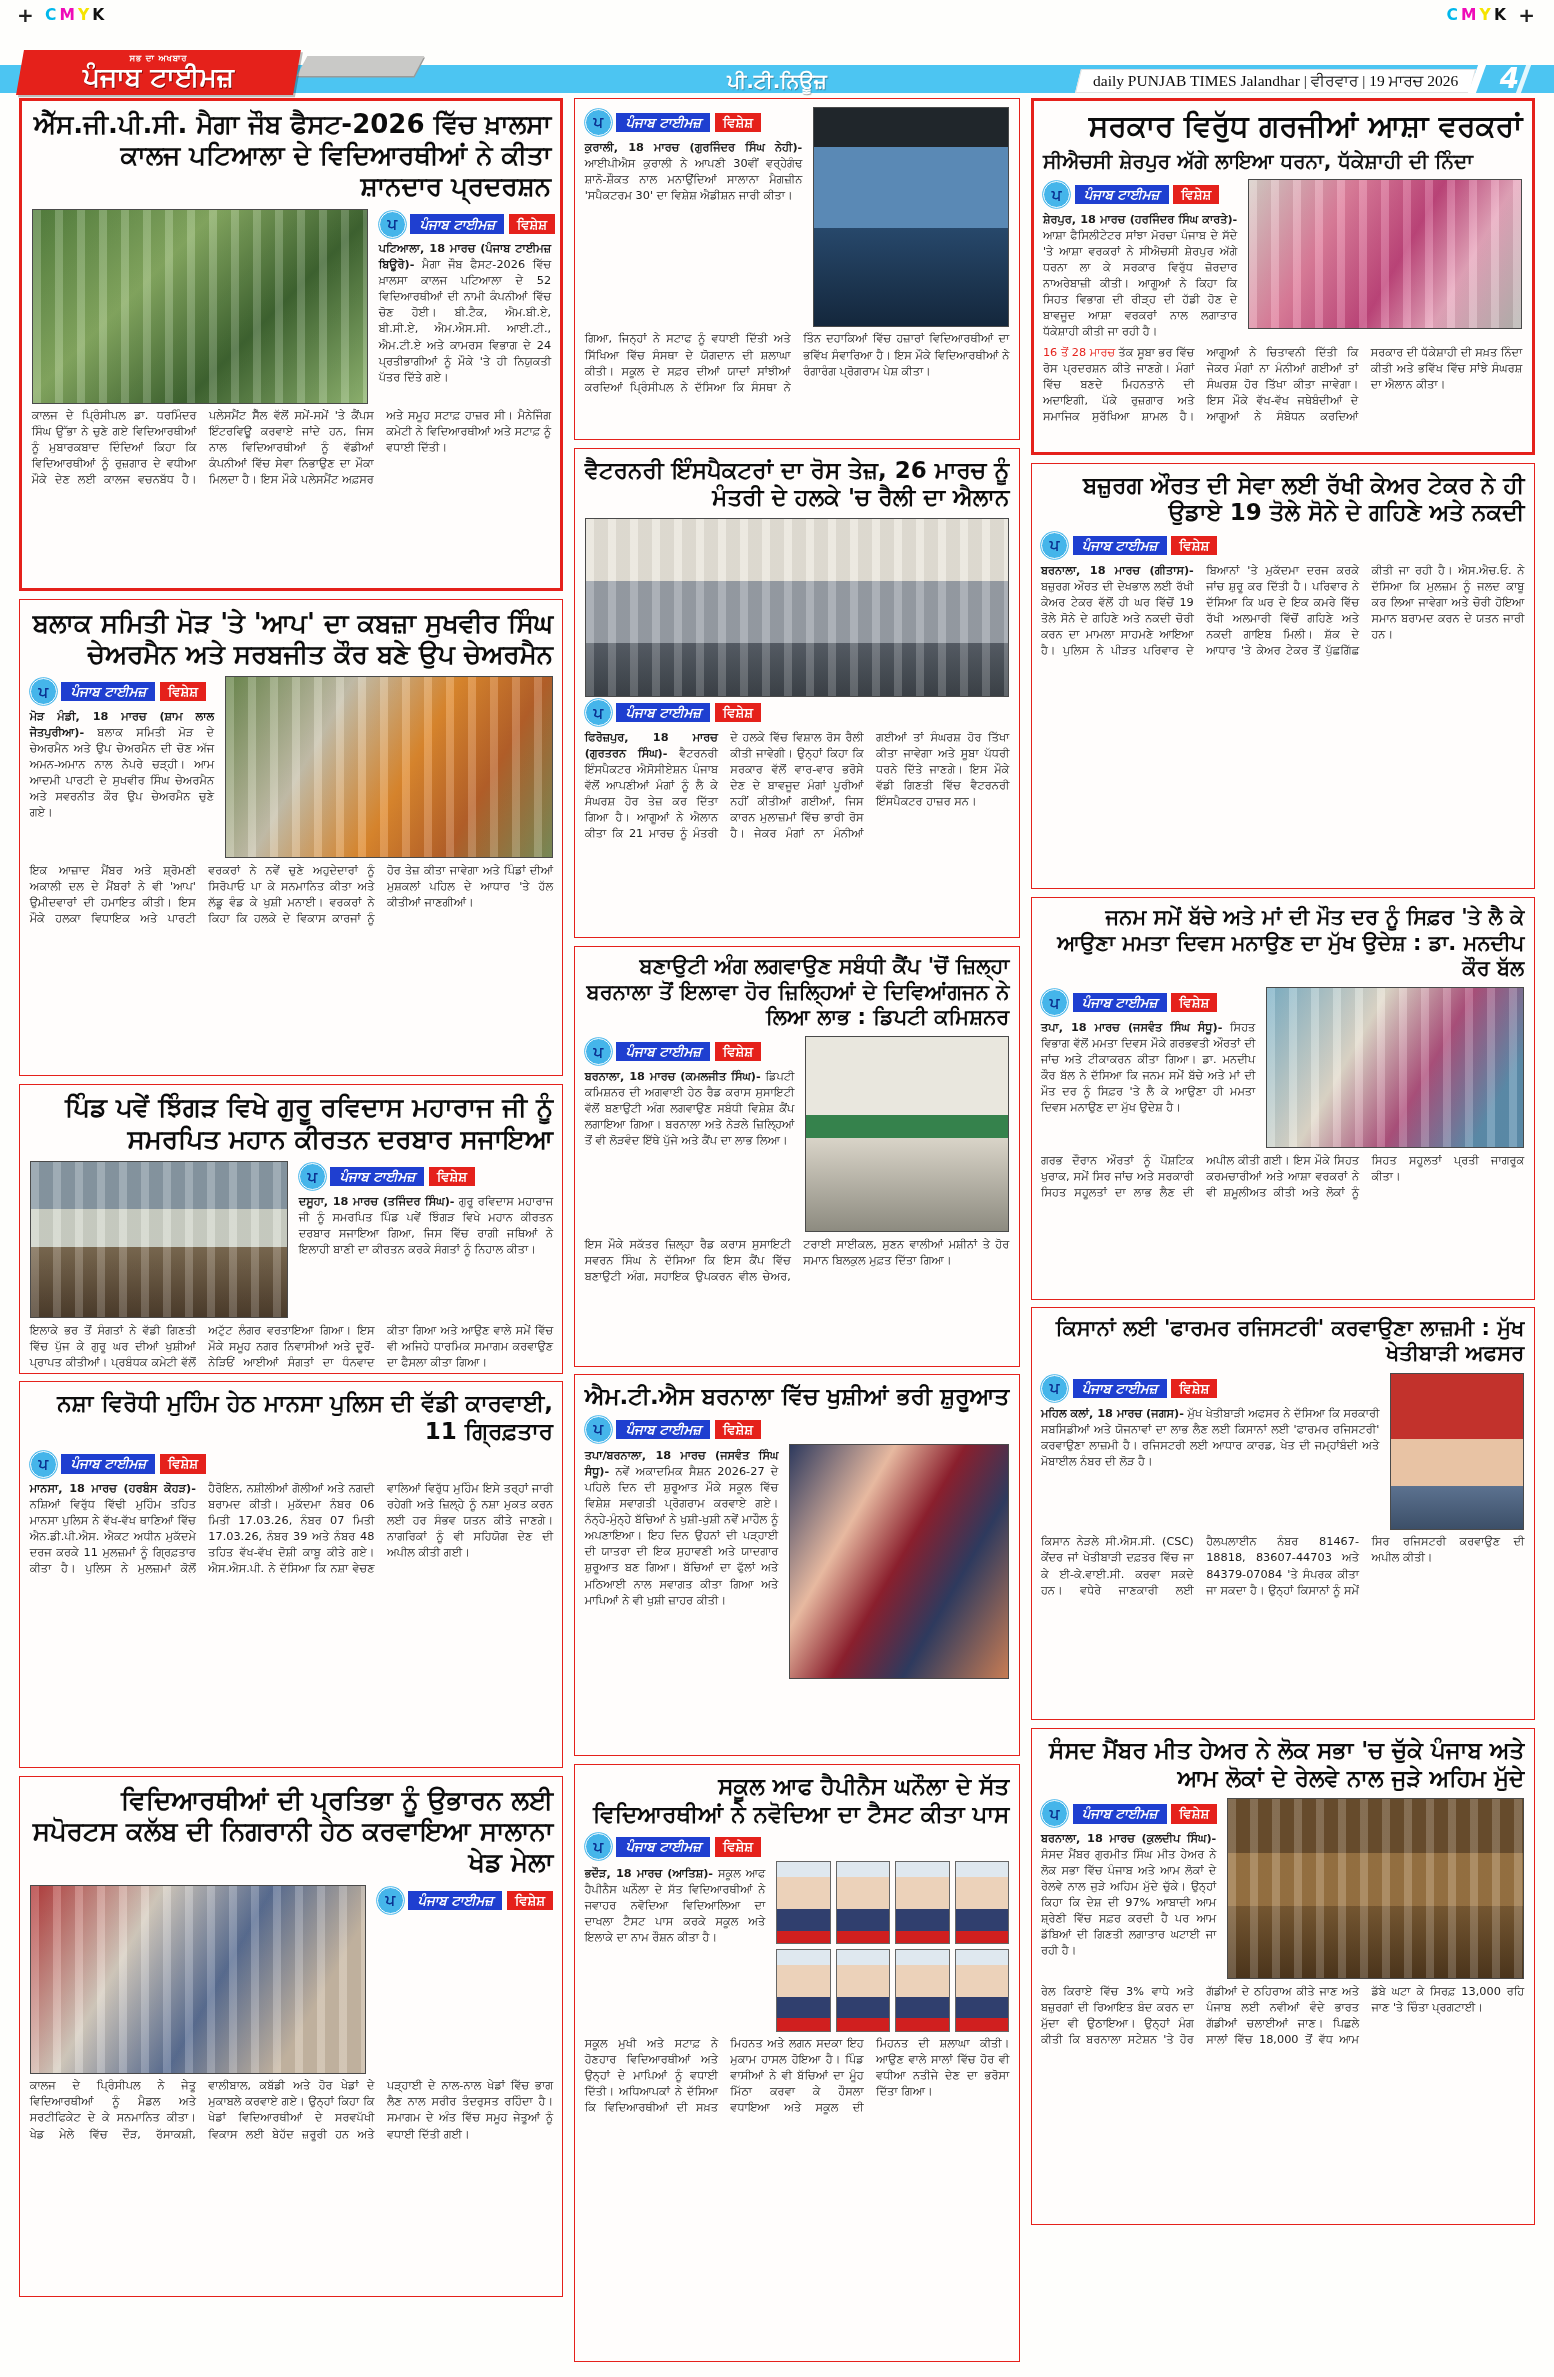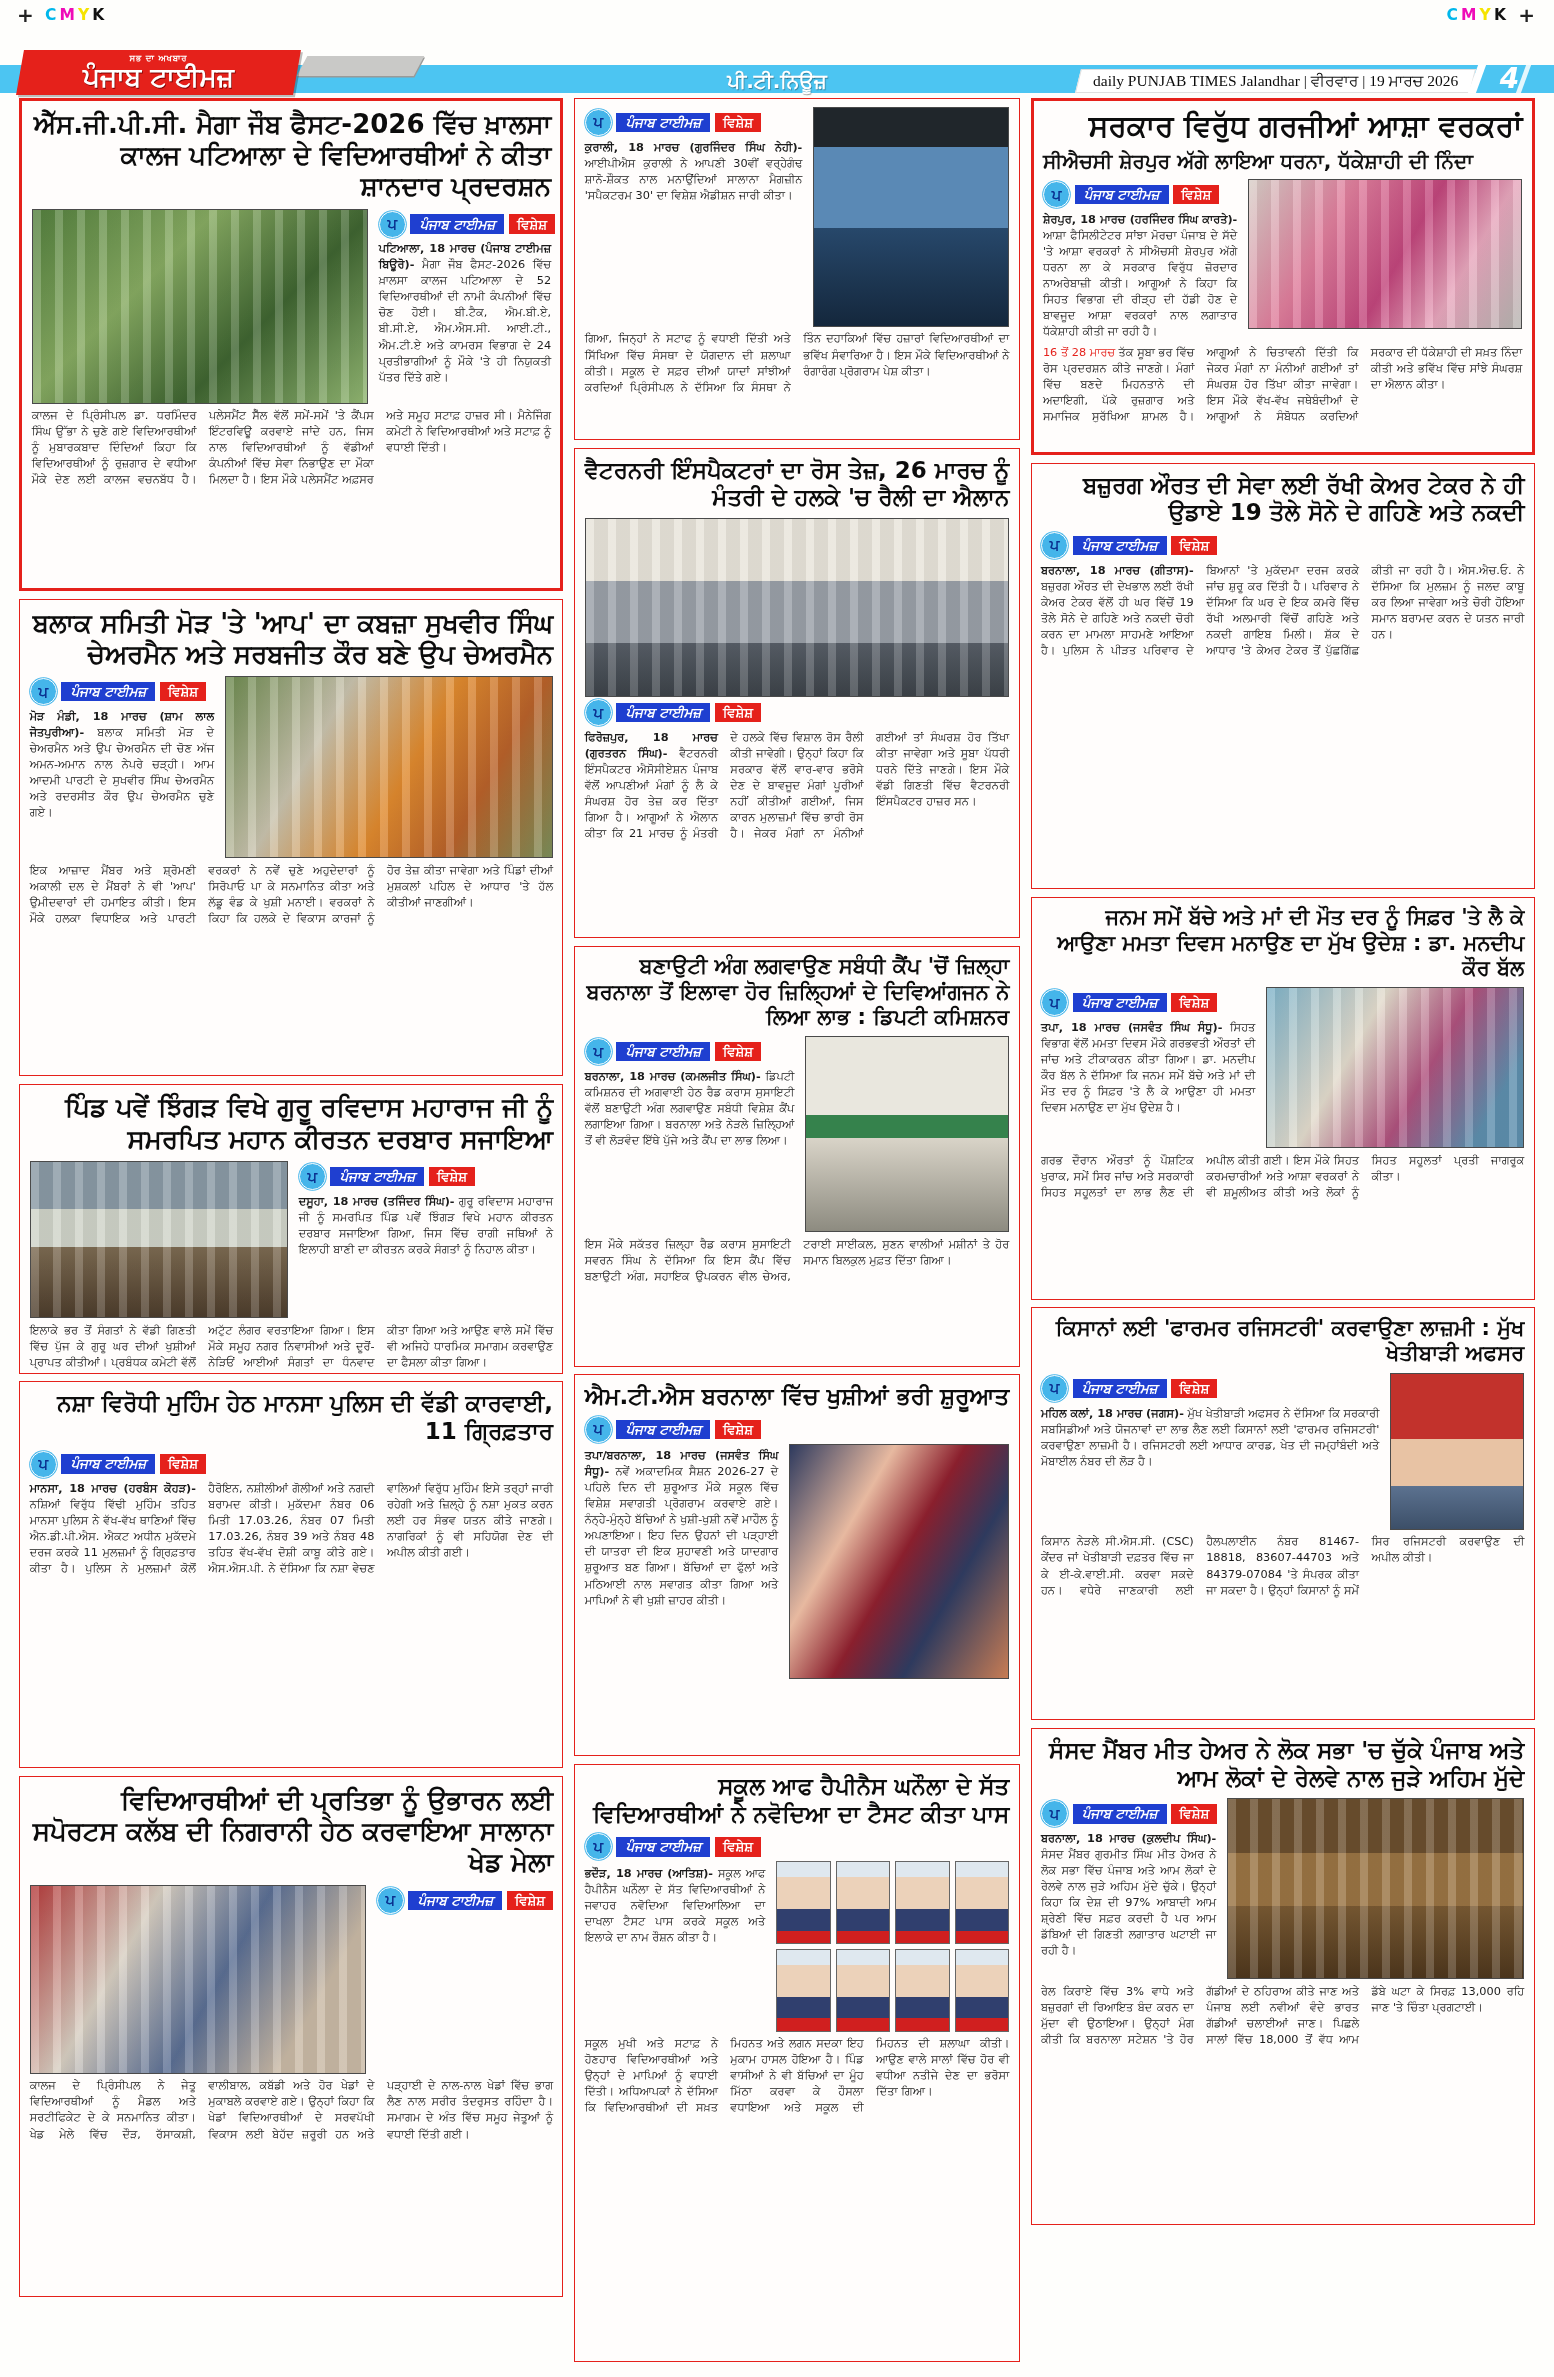--- a/index.html
+++ b/index.html
@@ -134,21 +134,21 @@
 
       <article class="art" style="height:477px">
         <h2 class="hl s34">ਬਲਾਕ ਸਮਿਤੀ ਮੋੜ 'ਤੇ 'ਆਪ' ਦਾ ਕਬਜ਼ਾ ਸੁਖਵੀਰ ਸਿੰਘ ਚੇਅਰਮੈਨ ਅਤੇ ਸਰਬਜੀਤ ਕੌਰ ਬਣੇ ਉਪ ਚੇਅਰਮੈਨ</h2>
         <div class="row">
           <div class="flex1">
             <div class="badge">
               <span class="bd-circle">ਪ</span>
               <span class="bd-paper">ਪੰਜਾਬ ਟਾਈਮਜ਼</span>
               <span class="bd-special">ਵਿਸ਼ੇਸ਼</span>
             </div>
-            <p class="body c1"><b class="dl">ਮੋੜ ਮੰਡੀ, 18 ਮਾਰਚ (ਸ਼ਾਮ ਲਾਲ ਜੋਤਪੁਰੀਆ)-</b> <span>ਬਲਾਕ ਸਮਿਤੀ ਮੋੜ ਦੇ ਚੇਅਰਮੈਨ ਅਤੇ ਉਪ ਚੇਅਰਮੈਨ ਦੀ ਚੋਣ ਅੱਜ ਅਮਨ-ਅਮਾਨ ਨਾਲ ਨੇਪਰੇ ਚੜ੍ਹੀ। ਆਮ ਆਦਮੀ ਪਾਰਟੀ ਦੇ ਸੁਖਵੀਰ ਸਿੰਘ ਚੇਅਰਮੈਨ ਅਤੇ ਰਦਰਸੀਤ ਕੌਰ ਉਪ ਚੇਅਰਮੈਨ ਚੁਣੇ ਗਏ।</span></p>
+            <p class="body c1"><b class="dl">ਮੋੜ ਮੰਡੀ, 18 ਮਾਰਚ (ਸ਼ਾਮ ਲਾਲ ਜੋਤਪੁਰੀਆ)-</b> <span>ਬਲਾਕ ਸਮਿਤੀ ਮੋੜ ਦੇ ਚੇਅਰਮੈਨ ਅਤੇ ਉਪ ਚੇਅਰਮੈਨ ਦੀ ਚੋਣ ਅੱਜ ਅਮਨ-ਅਮਾਨ ਨਾਲ ਨੇਪਰੇ ਚੜ੍ਹੀ। ਆਮ ਆਦਮੀ ਪਾਰਟੀ ਦੇ ਸੁਖਵੀਰ ਸਿੰਘ ਚੇਅਰਮੈਨ ਅਤੇ ਸਵਰਨੀਤ ਕੌਰ ਉਪ ਚੇਅਰਮੈਨ ਚੁਣੇ ਗਏ।</span></p>
           </div>
           <div class="ph ph-orange tex" style="width:326px;height:180px"></div>
         </div>
         <p class="body c3"><span>ਇਕ ਆਜ਼ਾਦ ਮੈਂਬਰ ਅਤੇ ਸ਼੍ਰੋਮਣੀ ਅਕਾਲੀ ਦਲ ਦੇ ਮੈਂਬਰਾਂ ਨੇ ਵੀ 'ਆਪ' ਉਮੀਦਵਾਰਾਂ ਦੀ ਹਮਾਇਤ ਕੀਤੀ। ਇਸ ਮੌਕੇ ਹਲਕਾ ਵਿਧਾਇਕ ਅਤੇ ਪਾਰਟੀ ਵਰਕਰਾਂ ਨੇ ਨਵੇਂ ਚੁਣੇ ਅਹੁਦੇਦਾਰਾਂ ਨੂੰ ਸਿਰੋਪਾਓ ਪਾ ਕੇ ਸਨਮਾਨਿਤ ਕੀਤਾ ਅਤੇ ਲੱਡੂ ਵੰਡ ਕੇ ਖੁਸ਼ੀ ਮਨਾਈ। ਵਰਕਰਾਂ ਨੇ ਕਿਹਾ ਕਿ ਹਲਕੇ ਦੇ ਵਿਕਾਸ ਕਾਰਜਾਂ ਨੂੰ ਹੋਰ ਤੇਜ਼ ਕੀਤਾ ਜਾਵੇਗਾ ਅਤੇ ਪਿੰਡਾਂ ਦੀਆਂ ਮੁਸ਼ਕਲਾਂ ਪਹਿਲ ਦੇ ਆਧਾਰ 'ਤੇ ਹੱਲ ਕੀਤੀਆਂ ਜਾਣਗੀਆਂ।</span></p>
       </article>
 
       <article class="art" style="height:290px">
         <h2 class="hl s34">ਪਿੰਡ ਪਵੇਂ ਝਿੰਗੜ ਵਿਖੇ ਗੁਰੂ ਰਵਿਦਾਸ ਮਹਾਰਾਜ ਜੀ ਨੂੰ ਸਮਰਪਿਤ ਮਹਾਨ ਕੀਰਤਨ ਦਰਬਾਰ ਸਜਾਇਆ</h2>
         <div class="row">
           <div class="ph ph-kirtan tex" style="width:256px;height:155px"></div>

